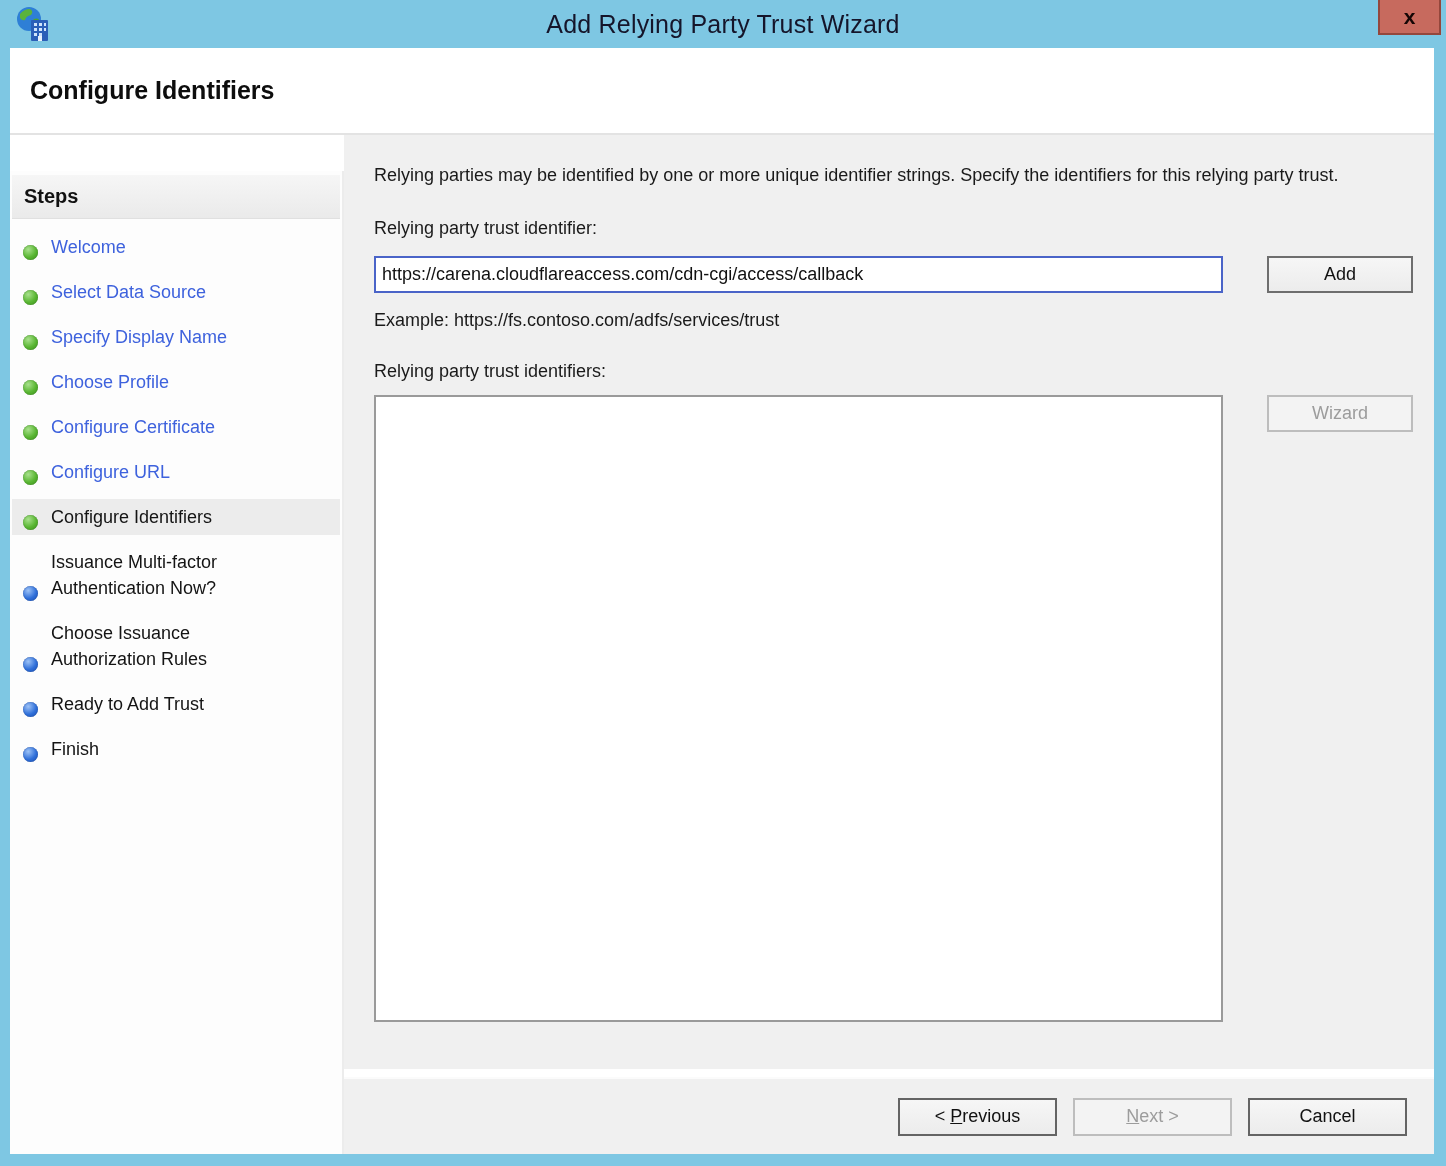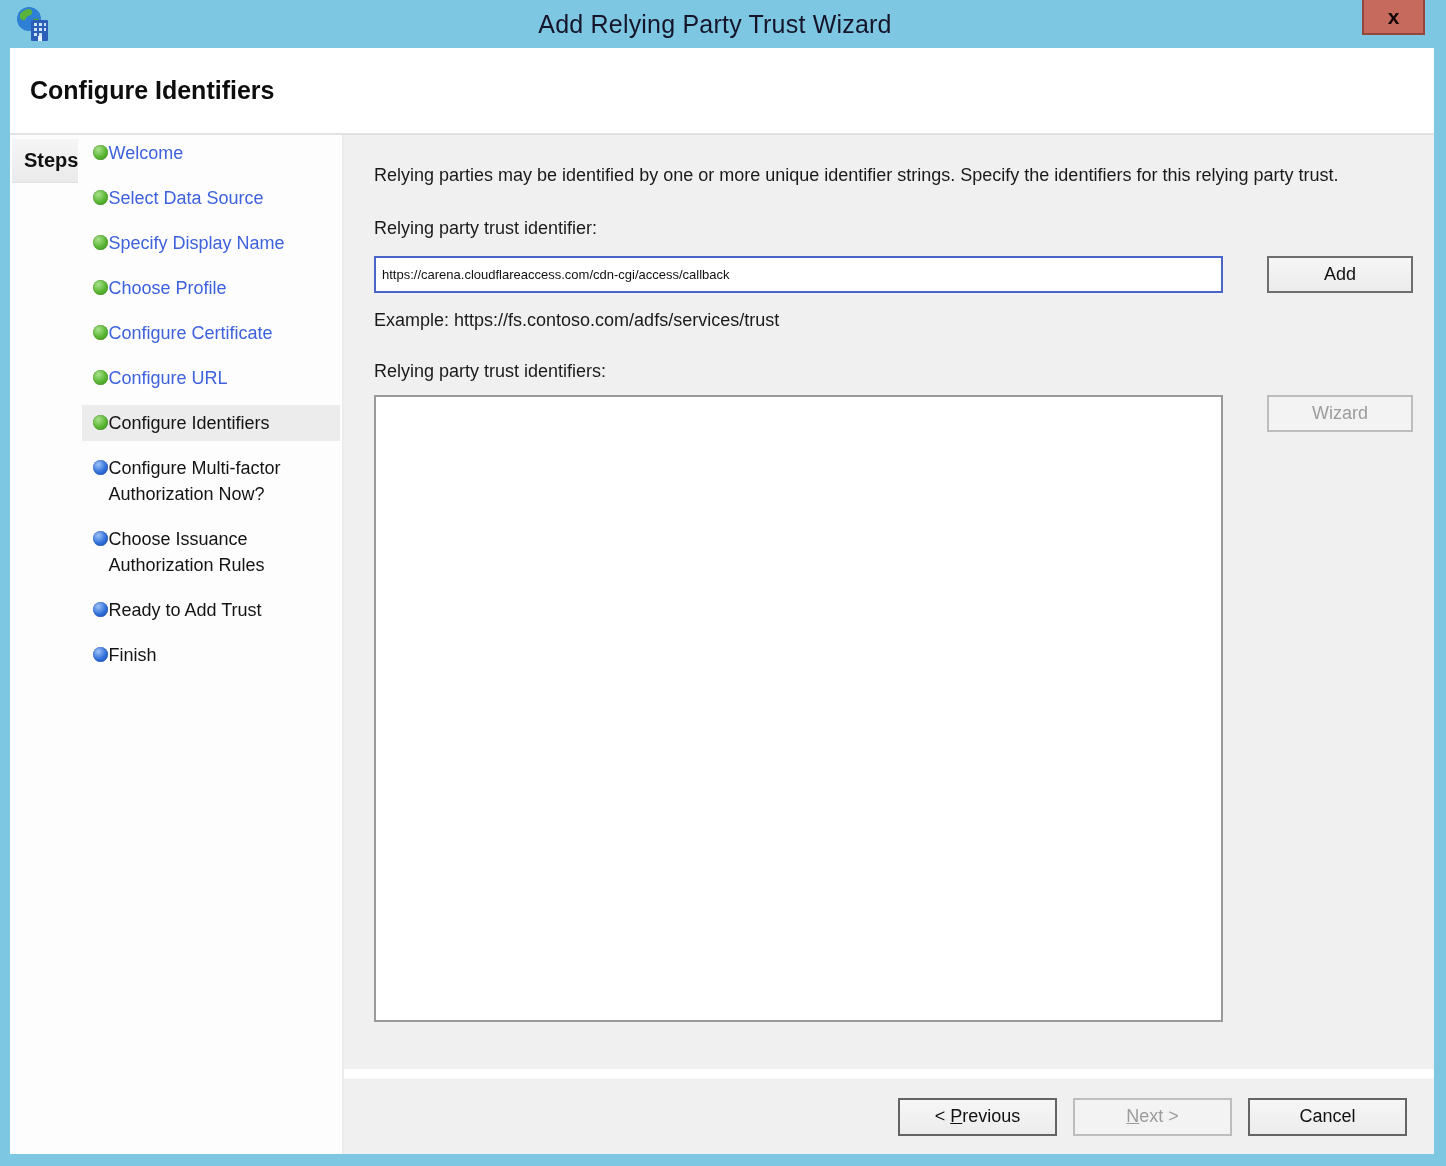--- a/index.html
+++ b/index.html
@@ -8,21 +8,21 @@
 
   .window {
     position:relative;
     width:1446px; height:1166px;
     background:#7ec7e3;              
     overflow:hidden;
   }
 
   
   .titlebar {
-    position:absolute; top:0; left:0; right:16px; height:48px;
+    position:absolute; top:0; left:0; right:0; height:48px;
     display:flex; align-items:center; justify-content:center;
   }
   .titlebar .app-icon { position:absolute; left:14px; top:6px; width:38px; height:38px; }
   .titlebar .title-text { font-size:25px; color:#15152a; letter-spacing:0.2px; }
   .close-btn {
     position:absolute; top:0; right:5px; width:63px; height:35px;
     background:#c76a5e; border:2px solid #94473c; border-top:none;
     color:#140605; font-weight:bold; font-size:21px; line-height:30px;
     text-align:center; cursor:pointer; font-family:"Liberation Sans",sans-serif;
   }
@@ -37,32 +37,32 @@
     height:87px; background:#ffffff; border-bottom:2px solid #e3e3e3;
     display:flex; align-items:center; padding-left:20px;
   }
   .page-header h1 { font-size:25px; font-weight:bold; color:#0d0d0d; }
 
   .body-row { flex:1; display:flex; min-height:0; }
 
   
   .sidebar {
     width:334px; background:#fdfdfd; border-right:2px solid #ececec;
-    display:flex; flex-direction:row;
+    display:flex; flex-direction:column;margin-top:36px;
   }
   .steps-header {
     height:44px; margin:4px 2px 10px 2px; padding-left:12px;
     background:linear-gradient(to bottom,#f6f6f6,#eaeaea);
     border-bottom:1px solid #e0e0e0;
     display:flex; align-items:center;
     font-size:20px; font-weight:bold; color:#111;
   }
   ul.steps { list-style:none; }
   li.step {
-    display:flex; align-items:flex-start; 
+    display:flex; align-items:flex-end; gap:13px;
     margin:0 2px 9px 2px; padding:5px 6px 5px 11px;
   }
   .bullet {
     width:15px; height:15px; border-radius:50%; flex:0 0 15px; margin-top:5px;
   }
   .step.done .bullet, .step.current .bullet {
     background:radial-gradient(circle at 35% 30%, #a9e18d, #58b531 55%, #3c8c1f);
     box-shadow:inset 0 0 1px #2e7216;
   }
   .step.upcoming .bullet {
@@ -79,21 +79,21 @@
   .right-col { flex:1; display:flex; flex-direction:column; min-width:0;gap:8px; }
   .content {
     flex:1; background:#f0f0f0; padding:27px 21px 0 30px;
   }
   .intro { font-size:18px; line-height:27px; max-width:1020px; margin-bottom:29px; }
   .field-label { font-size:18px; margin-bottom:17px; }
 
   .id-row { display:flex; align-items:flex-start; }
   .id-input {
     flex:1; height:37px; border:2px solid #4a64c8; background:#ffffff;
-    font-family:"Liberation Sans",sans-serif; font-size:13px; color:#111;
+    font-family:"Liberation Sans",sans-serif; font-size:18px; color:#111;
     padding:0 6px; outline:none;
   }
   .side-btn {
     width:146px; height:37px; margin-left:44px;
     background:linear-gradient(to bottom,#f6f6f6,#ececec);
     border:2px solid #6e6e6e; font-family:"Liberation Sans",sans-serif;
     font-size:18px; color:#111; cursor:pointer;
   }
   .side-btn:disabled {
     border-color:#bdbdbd; color:#9c9c9c;
@@ -189,21 +189,21 @@
             <li class="step done">
           <span class="bullet"></span>
           <span class="step-label">Configure URL</span>
         </li>
             <li class="step current">
           <span class="bullet"></span>
           <span class="step-label">Configure Identifiers</span>
         </li>
             <li class="step upcoming">
           <span class="bullet"></span>
-          <span class="step-label">Configure Multi-factor Authorization Now?</span>
+          <span class="step-label">Issuance Multi-factor Authentication Now?</span>
         </li>
             <li class="step upcoming">
           <span class="bullet"></span>
           <span class="step-label">Choose Issuance Authorization Rules</span>
         </li>
             <li class="step upcoming">
           <span class="bullet"></span>
           <span class="step-label">Ready to Add Trust</span>
         </li>
             <li class="step upcoming">

